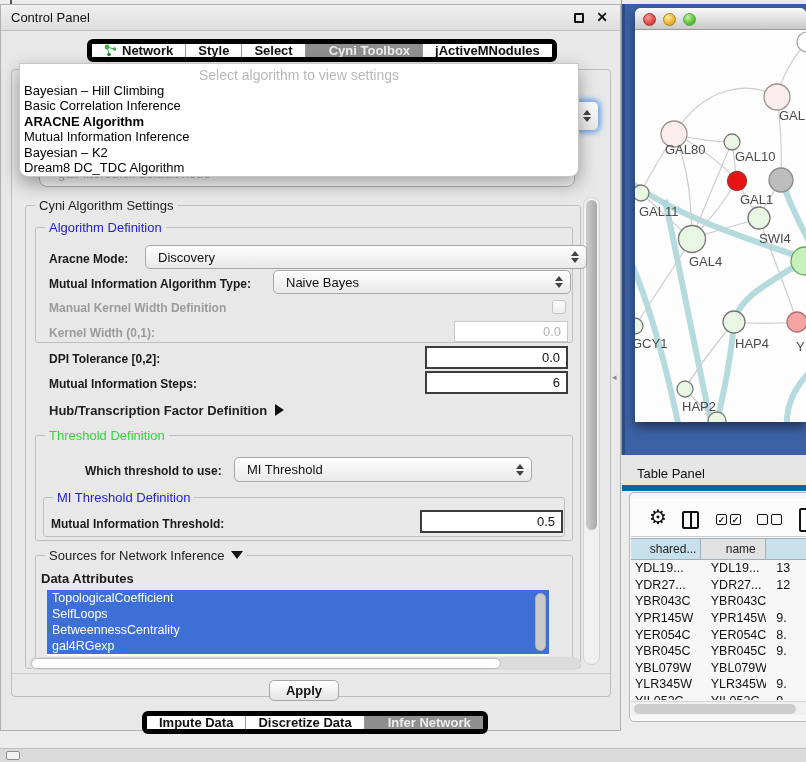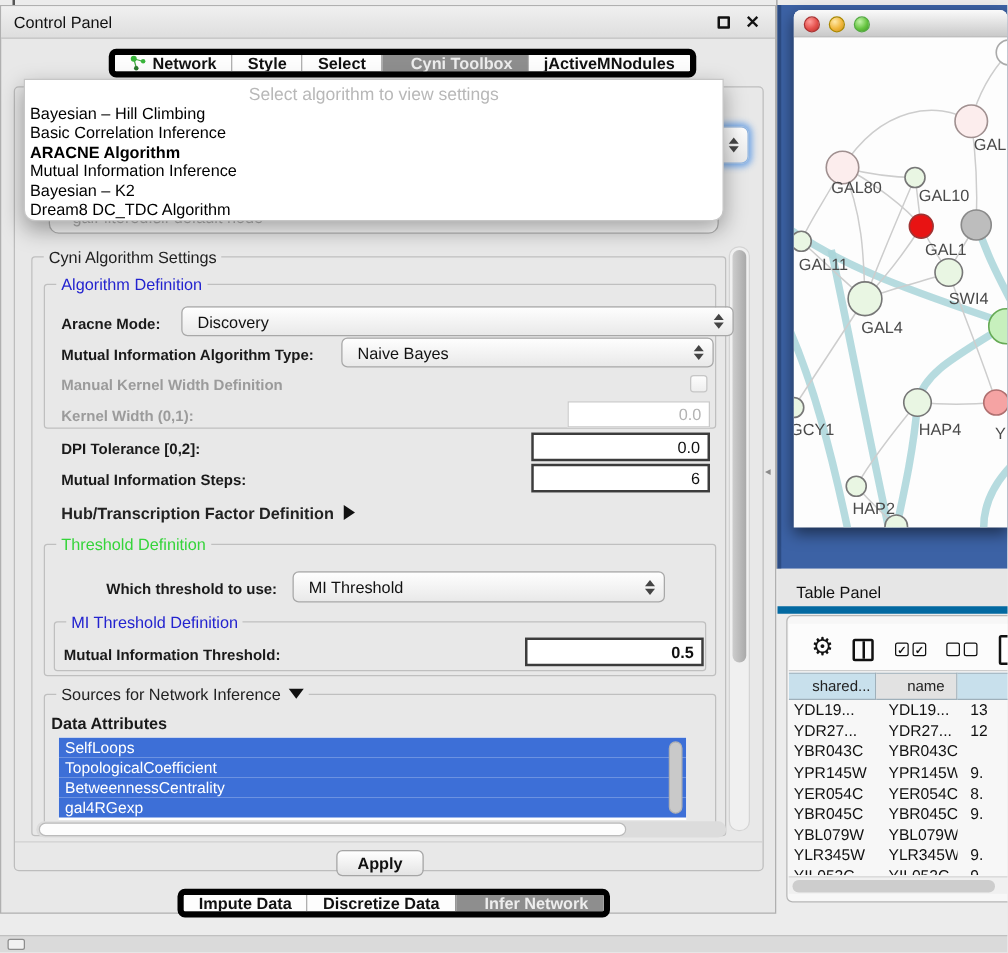--- a/index.html
+++ b/index.html
@@ -208,29 +208,29 @@
     </div>
     <span class="lbl" style="left:84px; top:459px;">Which threshold to use:</span>
     <div class="combo" style="left:233px; top:452px; width:298px; height:25px;">
       <span>MI Threshold</span>
       <span class="spin"></span>
     </div>
     <div class="grp" style="left:42px; top:492px; width:522px; height:40px;">
       <span class="grp-ttl ttl-blue">MI Threshold Definition</span>
     </div>
     <span class="lbl" style="left:50px; top:512px;">Mutual Information Threshold:</span>
-    <div class="field en" style="left:419px; top:505px; width:143px; height:23px;font-weight:bold;">0.5</div>
+    <div class="field en" style="left:419px; top:505px; width:143px; height:23px;">0.5</div>
 
     <div class="grp" style="left:34px; top:550px; width:538px; height:110px;">
       <span class="grp-ttl"><span>Sources for Network Inference</span><span class="tri-down"></span></span>
     </div>
     <span class="lbl" style="left:40px; top:566px; font-size:13px;">Data Attributes</span>
     <div class="attr-list" id="attrList">
+        <div class="attr-item" style="background: rgb(61, 111, 215);">TopologicalCoefficient</div>
         <div class="attr-item" style="background: rgb(61, 111, 215);">SelfLoops</div>
-        <div class="attr-item" style="background: rgb(61, 111, 215);">TopologicalCoefficient</div>
         <div class="attr-item" style="background: rgb(61, 111, 215);">BetweennessCentrality</div>
         <div class="attr-item" style="background: rgb(61, 111, 215);">gal4RGexp</div>
       </div>
     <div class="vscroll-list"></div>
     <div class="hscroll-settings">
         <div class="thumb"></div>
       </div>
 
     <div class="apply-divider"></div>
     <div class="apply-btn">Apply</div>

